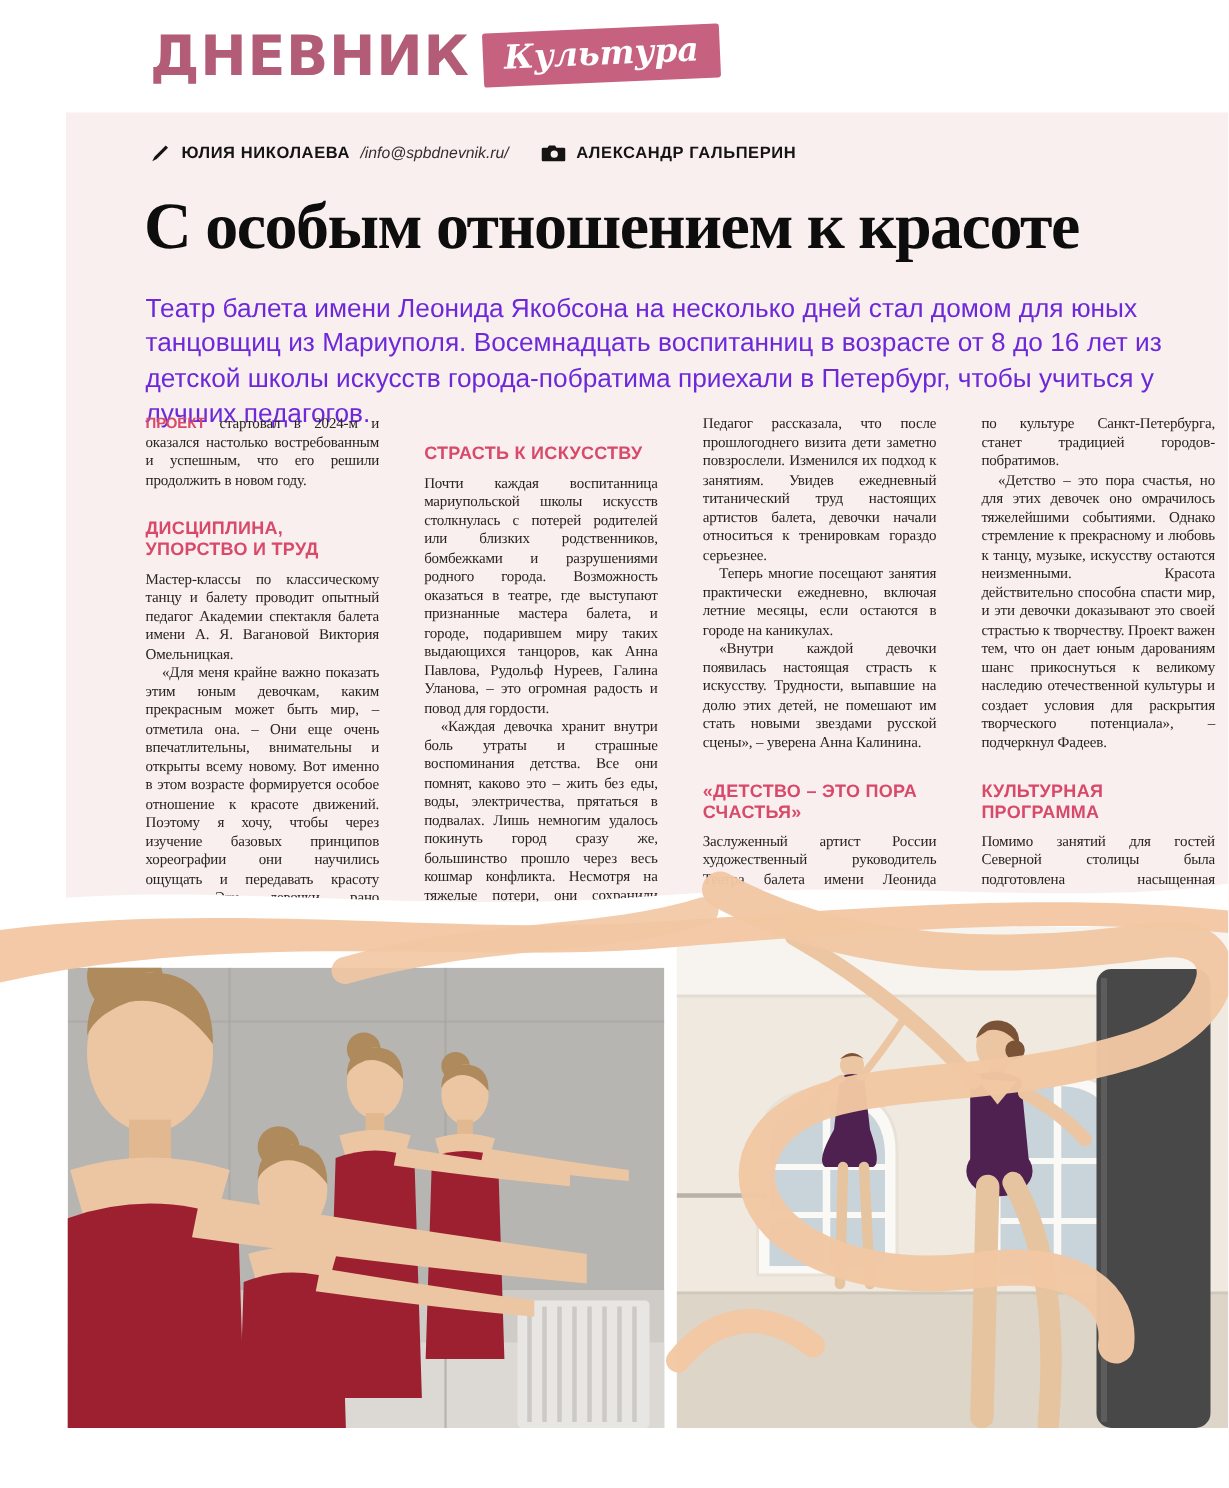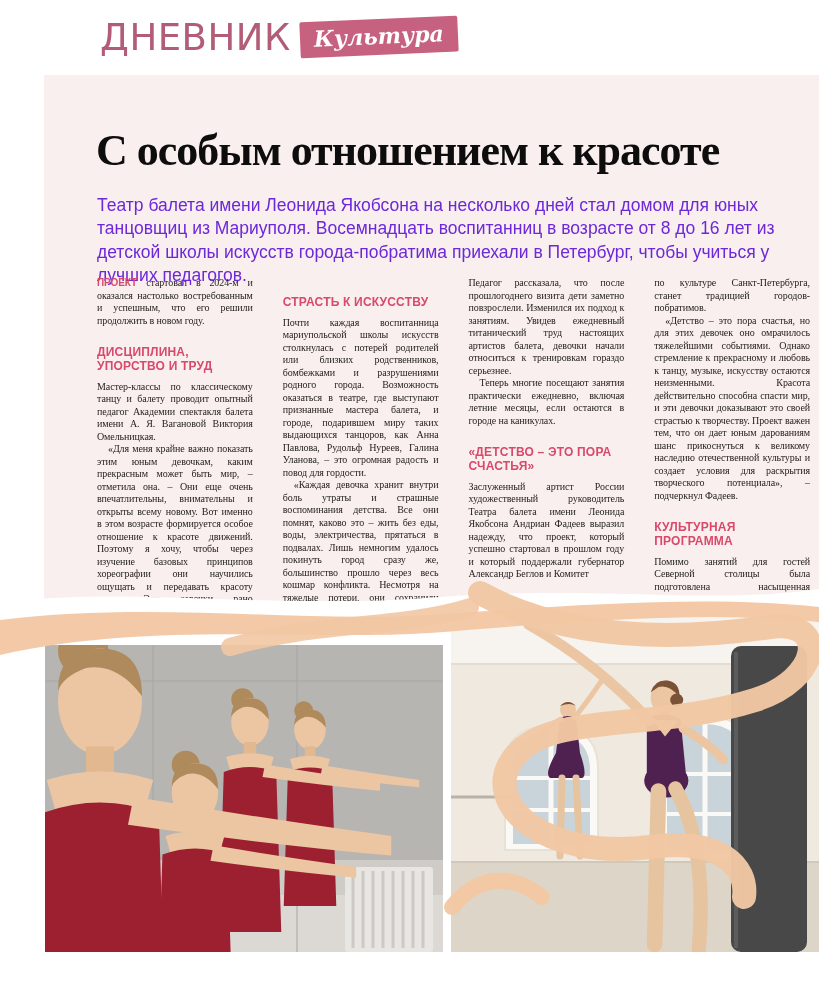--- a/index.html
+++ b/index.html
@@ -7,21 +7,21 @@
     --ribbon:#f2c7a3; --leo-red:#9c2030; --leo-purple:#4f2150; --headline:#0d0d0d;
   }
   *{box-sizing:border-box;}
   html,body{margin:0;padding:0;background:#fff;}
   .page{position:relative;width:819px;height:992px;background:#fff;overflow:hidden;
         font-family:"Liberation Sans",sans-serif;}
   .panel{position:absolute;left:44px;top:75px;width:775px;height:880px;background:var(--panel-bg);}
 
   
   .masthead{position:absolute;left:100px;top:14px;height:46px;display:flex;align-items:center;gap:9px;}
-  .wordmark{font-family:"DejaVu Sans",sans-serif;font-weight:400;font-size:37px;line-height:1;
+  .wordmark{font-family:"DejaVu Sans",sans-serif;font-weight:700;font-size:37px;line-height:1;
             color:var(--wordmark);letter-spacing:0.5px;}
   .section-box{background:var(--box);color:#fff;font-family:"DejaVu Serif",serif;font-style:italic;
             font-weight:bold;font-size:22px;line-height:1;padding:6px 14px 8px;transform:rotate(-2.5deg);
             border-radius:2px;}
 
   
   .byline{position:absolute;left:100px;top:95px;display:flex;align-items:center;gap:7px;
           font-size:11px;font-weight:bold;color:#151313;letter-spacing:0.4px;}
   .byline .contact{font-style:italic;font-weight:normal;font-size:10.5px;color:#332f2f;letter-spacing:0;}
   .byline svg{display:block;}
@@ -61,39 +61,57 @@
 
 <div class="page">
 
   <div class="panel"></div>
 
   <div class="masthead">
     <span class="wordmark">ДНЕВНИК</span>
     <span class="section-box"><span>Культура</span></span>
   </div>
 
+  <div class="byline">
+    <span>
+      <svg width="14" height="14" viewBox="0 0 14 14">
+          <path d="M1.5,12.5 L3,9.5 L10.5,2 L12,3.5 L4.5,11 Z" fill="#151313"></path>
+        </svg>
+    </span>
+    <span>ЮЛИЯ НИКОЛАЕВА</span>
+    <span class="contact">/info@spbdnevnik.ru/</span>
+    <span class="gap"></span>
+    <span>
+      <svg width="16" height="12" viewBox="0 0 16 12">
+          <path d="M1,2.5 h3 l1-1.5 h4 l1,1.5 h5 a1,1 0 0 1 1,1 v7 a1,1 0 0 1 -1,1 h-14 a1,1 0 0 1 -1,-1 v-7 a1,1 0 0 1 1,-1 Z" fill="#151313"></path>
+          <circle cx="8.5" cy="6.8" r="2.4" fill="#f8efee"></circle>
+        </svg>
+    </span>
+    <span>АЛЕКСАНДР ГАЛЬПЕРИН</span>
+  </div>
 
   <h1 class="headline">С особым отношением к красоте</h1>
   <p class="lede">Театр балета имени Леонида Якобсона на несколько дней стал домом для юных танцовщиц из Мариуполя. Восемнадцать воспитанниц в возрасте от 8 до 16 лет из детской школы искусств города-побратима приехали в Петербург, чтобы учиться у лучших педагогов.</p>
 
   <div class="cols">
       <div class="col">
         <p class=""><span class="lead-in">ПРОЕКТ </span>стартовал в 2024-м и оказался настолько востребованным и успешным, что его решили продолжить в новом году.</p>
         <h3 class="subhead">ДИСЦИПЛИНА, УПОРСТВО И ТРУД</h3>
         <p class="">Мастер-классы по классическому танцу и балету проводит опытный педагог Академии спектакля балета имени А. Я. Вагановой Виктория Омельницкая.</p>
         <p class="indent">«Для меня крайне важно показать этим юным девочкам, каким прекрасным может быть мир, – отметила она. – Они еще очень впечатлительны, внимательны и открыты всему новому. Вот именно в этом возрасте формируется особое отношение к красоте движений. Поэтому я хочу, чтобы через изучение базовых принципов хореографии они научились ощущать и передавать красоту танца. Эти девочки рано столкнулись с трагическими событиями. Уверена, что через дисциплину, упорство и труд они смогут преодолеть любые сложности. Хочу верить, что в будущем они продолжат совершенствоваться, развиваться и выступят на лучших мировых сценах».</p>
       </div>
       <div class="col">
         <h3 class="subhead">СТРАСТЬ К ИСКУССТВУ</h3>
         <p class="">Почти каждая воспитанница мариупольской школы искусств столкнулась с потерей родителей или близких родственников, бомбежками и разрушениями родного города. Возможность оказаться в театре, где выступают признанные мастера балета, и городе, подарившем миру таких выдающихся танцоров, как Анна Павлова, Рудольф Нуреев, Галина Уланова, – это огромная радость и повод для гордости.</p>
         <p class="indent">«Каждая девочка хранит внутри боль утраты и страшные воспоминания детства. Все они помнят, каково это – жить без еды, воды, электричества, прятаться в подвалах. Лишь немногим удалось покинуть город сразу же, большинство прошло через весь кошмар конфликта. Несмотря на тяжелые потери, они сохранили мечту о танце и приехали сюда, чтобы обрести новые горизонты», – поделилась историями воспитанниц преподаватель детской школы искусств № 5 города Мариуполя Анна Калинина.</p>
       </div>
       <div class="col">
         <p class="">Педагог рассказала, что после прошлогоднего визита дети заметно повзрослели. Изменился их подход к занятиям. Увидев ежедневный титанический труд настоящих артистов балета, девочки начали относиться к тренировкам гораздо серьезнее.</p>
         <p class="indent">Теперь многие посещают занятия практически ежедневно, включая летние месяцы, если остаются в городе на каникулах.</p>
+        <p class="indent">«Внутри каждой девочки появилась настоящая страсть к искусству. Трудности, выпавшие на долю этих детей, не помешают им стать новыми звездами русской сцены», – уверена Анна Калинина.</p>
         <h3 class="subhead">«ДЕТСТВО – ЭТО ПОРА СЧАСТЬЯ»</h3>
         <p class="">Заслуженный артист России художественный руководитель Театра балета имени Леонида Якобсона Андриан Фадеев выразил надежду, что проект, который успешно стартовал в прошлом году и который поддержали губернатор Александр Беглов и Комитет</p>
       </div>
       <div class="col">
         <p class="">по культуре Санкт-Петербурга, станет традицией городов-побратимов.</p>
         <p class="indent">«Детство – это пора счастья, но для этих девочек оно омрачилось тяжелейшими событиями. Однако стремление к прекрасному и любовь к танцу, музыке, искусству остаются неизменными. Красота действительно способна спасти мир, и эти девочки доказывают это своей страстью к творчеству. Проект важен тем, что он дает юным дарованиям шанс прикоснуться к великому наследию отечественной культуры и создает условия для раскрытия творческого потенциала», – подчеркнул Фадеев.</p>
         <h3 class="subhead">КУЛЬТУРНАЯ ПРОГРАММА</h3>
         <p class="">Помимо занятий для гостей Северной столицы была подготовлена насыщенная культурная программа. В нее входят экскурсия по городу, посещение спектакля «Медный всадник» в Мариинском театре, Академии танца Бориса Эйфмана, Исаакиевского собора и Спаса на Крови.</p>
       </div>
     </div>

